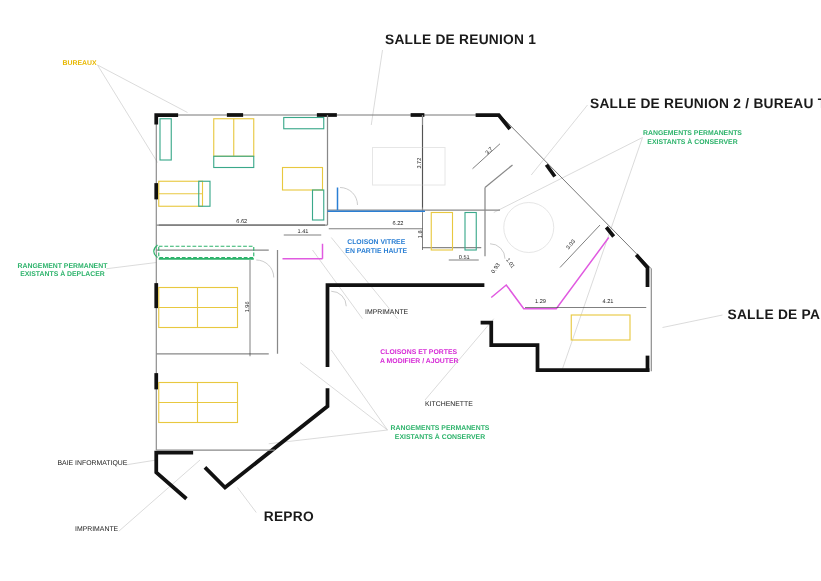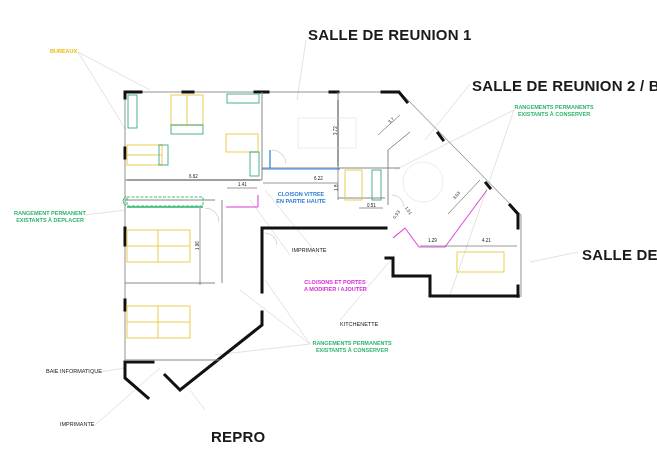--- a/index.html
+++ b/index.html
@@ -1,19 +1,19 @@
 <!DOCTYPE html>
 <html><head>
 <meta charset="utf-8">
 <style>
   html, body { margin: 0; padding: 0; background: #ffffff; }
   body { width: 657px; height: 465px; overflow: hidden; position: relative; font-family: "Liberation Sans", sans-serif; }
   svg { position: absolute; left: 0; top: 0; }
   .lbl { position: absolute; white-space: nowrap; font-family: "Liberation Sans", sans-serif; line-height: 1.2; }
-  .room { font-weight: bold; font-size: 15px; color: #1a1a1a; letter-spacing: 0.2px; }
+  .room { font-weight: bold; font-size: 11px; color: #1a1a1a; letter-spacing: 0.2px; }
   .small { font-size: 5.5px; color: #222; }
   .green { font-size: 5.5px; color: #2db36b; font-weight: bold; text-align: center; }
   .yellow { font-size: 5.5px; color: #e8b800; font-weight: bold; }
   .blue { font-size: 5.5px; color: #2a7fd4; font-weight: bold; text-align: center; }
   .magenta { font-size: 5.5px; color: #d62ad6; font-weight: bold; text-align: center; }
   .dim { position: absolute; font-size: 4.5px; color: #222; font-family: "Liberation Sans", sans-serif; white-space: nowrap; }
 </style>
 </head>
 <body>
 
@@ -142,21 +142,21 @@
     <line x1="378" y1="135" x2="400" y2="115"></line>
     <line x1="448" y1="214" x2="480" y2="180"></line>
     <line x1="420" y1="246" x2="445" y2="246"></line>
     <line x1="445" y1="246" x2="517" y2="246"></line>
   </g>
 </svg>
 
 <div class="lbl room" style="left:308px;top:26px;">SALLE DE REUNION 1</div>
 <div class="lbl room" style="left:472px;top:77px;">SALLE DE REUNION 2 / BUREAU TAMPON</div>
 <div class="lbl room" style="left:582px;top:246px;">SALLE DE PAUSE</div>
-<div class="lbl room" style="left:211px;top:428px;">REPRO</div>
+<div class="lbl room" style="left:211px;top:408px;">REPRO</div>
 
 <div class="lbl yellow" style="left:50px;top:48px;">BUREAUX</div>
 
 <div class="lbl green" style="left:14px;top:210px;width:72px;">
   <div>RANGEMENT PERMANENT</div>
   <div>EXISTANTS À DEPLACER</div>
 </div>
 
 <div class="lbl green" style="left:514px;top:104px;width:80px;">
   <div>RANGEMENTS PERMANENTS</div>

